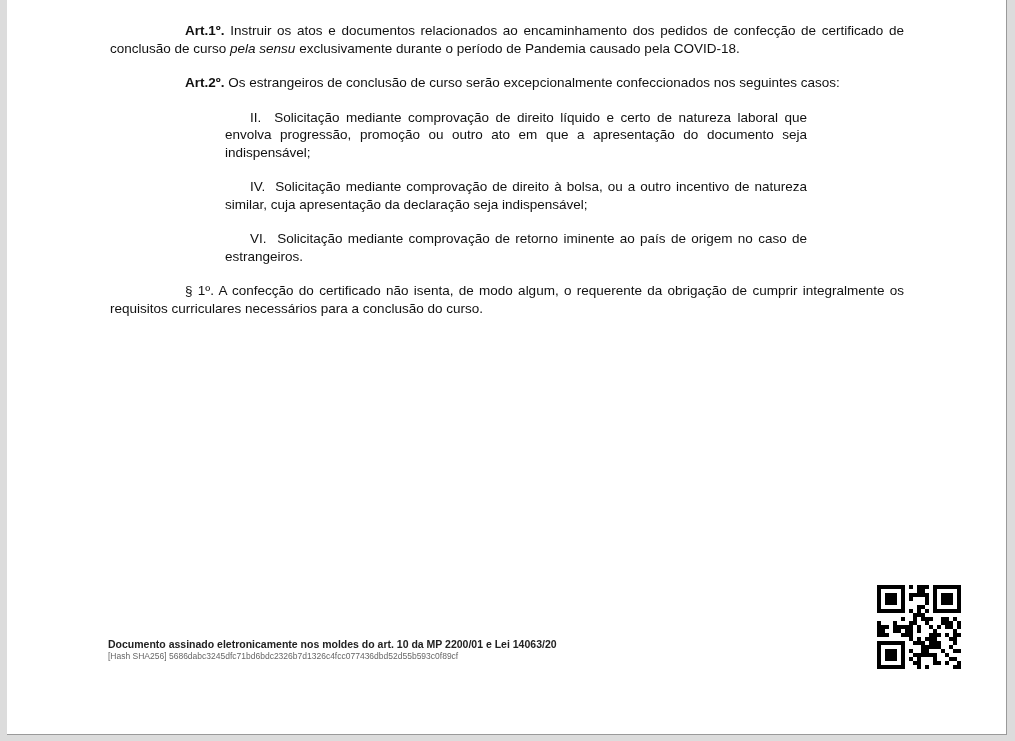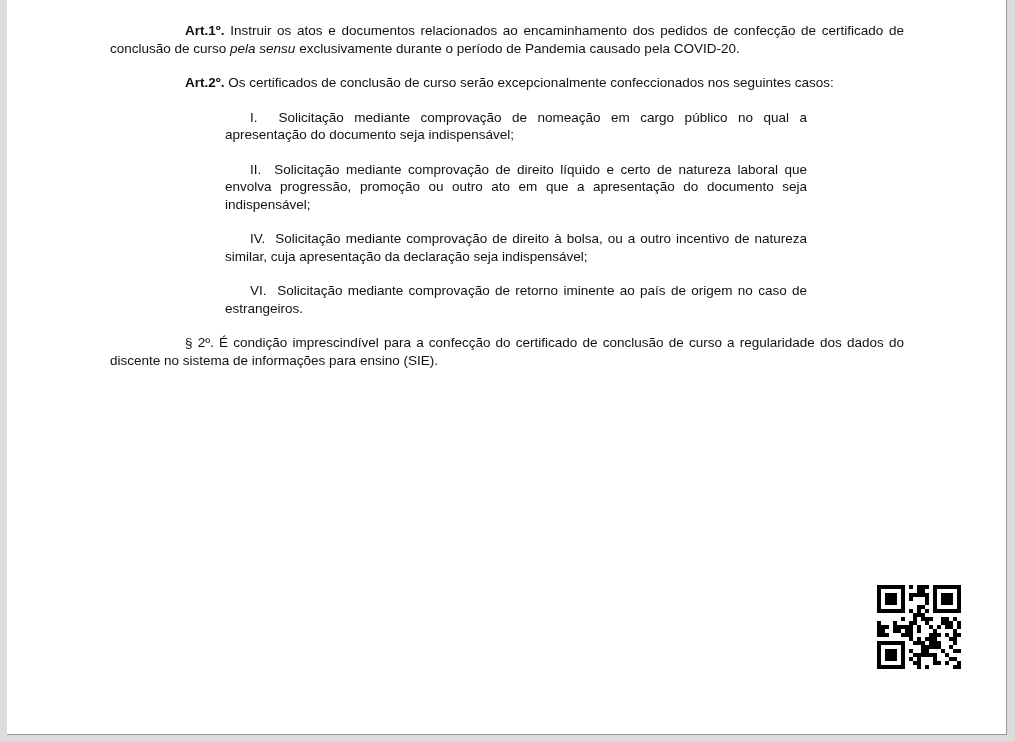--- a/index.html
+++ b/index.html
@@ -69,39 +69,42 @@
     height: 84px;
     background: #ffffff;
   }
 </style>
 </head>
 <body>
 
 <div class="page">
   <div class="doc-content">
 
-    <p class="para indent"><b class="art-label">Art.1º.</b><span> Instruir os atos e documentos relacionados ao encaminhamento dos pedidos de confecção de certificado de conclusão de curso </span><i class="latin">pela sensu</i><span> exclusivamente durante o período de Pandemia causado pela COVID-20.</span></p>
-
-    <p class="para indent"><b class="art-label">Art.2º.</b><span> Os certificados de conclusão de curso serão excepcionalmente confeccionados nos seguintes casos:</span></p>
-
-    <p class="para item"><span>I.</span>&nbsp; <span>Solicitação mediante comprovação de nomeação em cargo público no qual a apresentação do documento seja indispensável;</span></p>
+    <p class="para indent"><b class="art-label">Art.1º.</b><span> Instruir os atos e documentos relacionados ao encaminhamento dos pedidos de confecção de certificado de conclusão de curso </span><i class="latin">pela sensu</i><span> exclusivamente durante o período de Pandemia causado pela COVID-18.</span></p>
+
+    <p class="para indent"><b class="art-label">Art.2º.</b><span> Os estrangeiros de conclusão de curso serão excepcionalmente confeccionados nos seguintes casos:</span></p>
+
 
     <p class="para item"><span>II.</span>&nbsp; <span>Solicitação mediante comprovação de direito líquido e certo de natureza laboral que envolva progressão, promoção ou outro ato em que a apresentação do documento seja indispensável;</span></p>
 
 
     <p class="para item"><span>IV.</span>&nbsp; <span>Solicitação mediante comprovação de direito à bolsa, ou a outro incentivo de natureza similar, cuja apresentação da declaração seja indispensável;</span></p>
 
 
     <p class="para item"><span>VI.</span>&nbsp; <span>Solicitação mediante comprovação de retorno iminente ao país de origem no caso de estrangeiros.</span></p>
 
-
-    <p class="para indent"><span>§ 2º.</span> <span>É condição imprescindível para a confecção do certificado de conclusão de curso a regularidade dos dados do discente no sistema de informações para ensino (SIE).</span></p>
+    <p class="para indent"><span>§ 1º.</span> <span>A confecção do certificado não isenta, de modo algum, o requerente da obrigação de cumprir integralmente os requisitos curriculares necessários para a conclusão do curso.</span></p>
+
 
   </div>
 
+  <div class="footer">
+    <div class="footer-line1">Documento assinado eletronicamente nos moldes do art. 10 da MP 2200/01 e Lei 14063/20</div>
+    <div class="footer-line2">[Hash SHA256] 5686dabc3245dfc71bd6bdc2326b7d1326c4fcc077436dbd52d55b593c0f89cf</div>
+  </div>
 
   <svg class="qr" id="qr" xmlns="http://www.w3.org/2000/svg" shape-rendering="crispEdges" viewBox="0 0 21 21">
       <rect x="0" y="0" width="1" height="1" fill="#000000"></rect>
       <rect x="1" y="0" width="1" height="1" fill="#000000"></rect>
       <rect x="2" y="0" width="1" height="1" fill="#000000"></rect>
       <rect x="3" y="0" width="1" height="1" fill="#000000"></rect>
       <rect x="4" y="0" width="1" height="1" fill="#000000"></rect>
       <rect x="5" y="0" width="1" height="1" fill="#000000"></rect>
       <rect x="6" y="0" width="1" height="1" fill="#000000"></rect>
       <rect x="8" y="0" width="1" height="1" fill="#000000"></rect>

